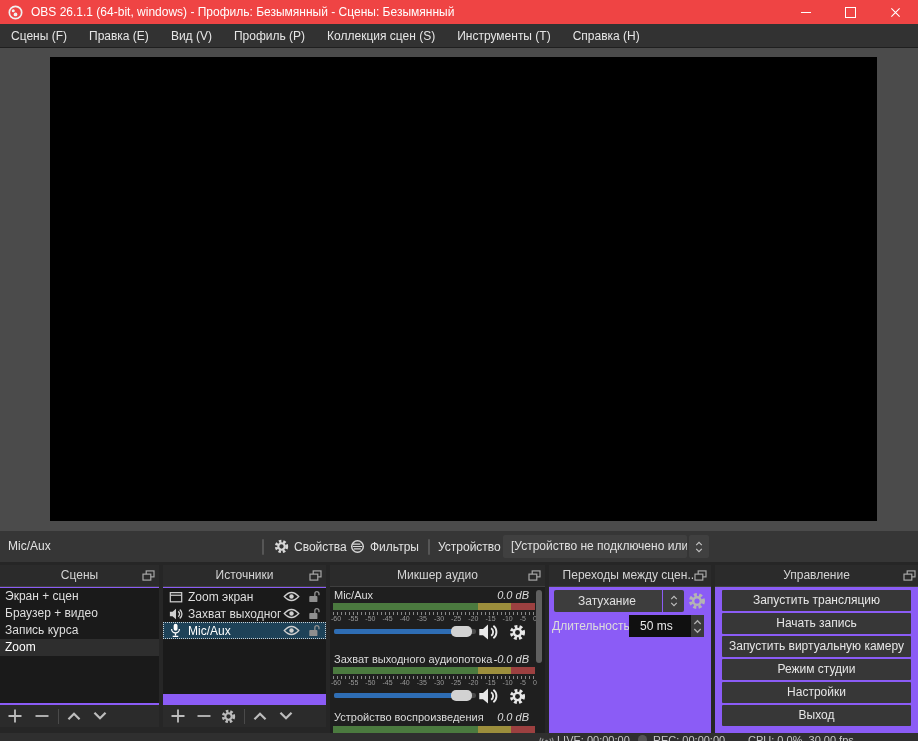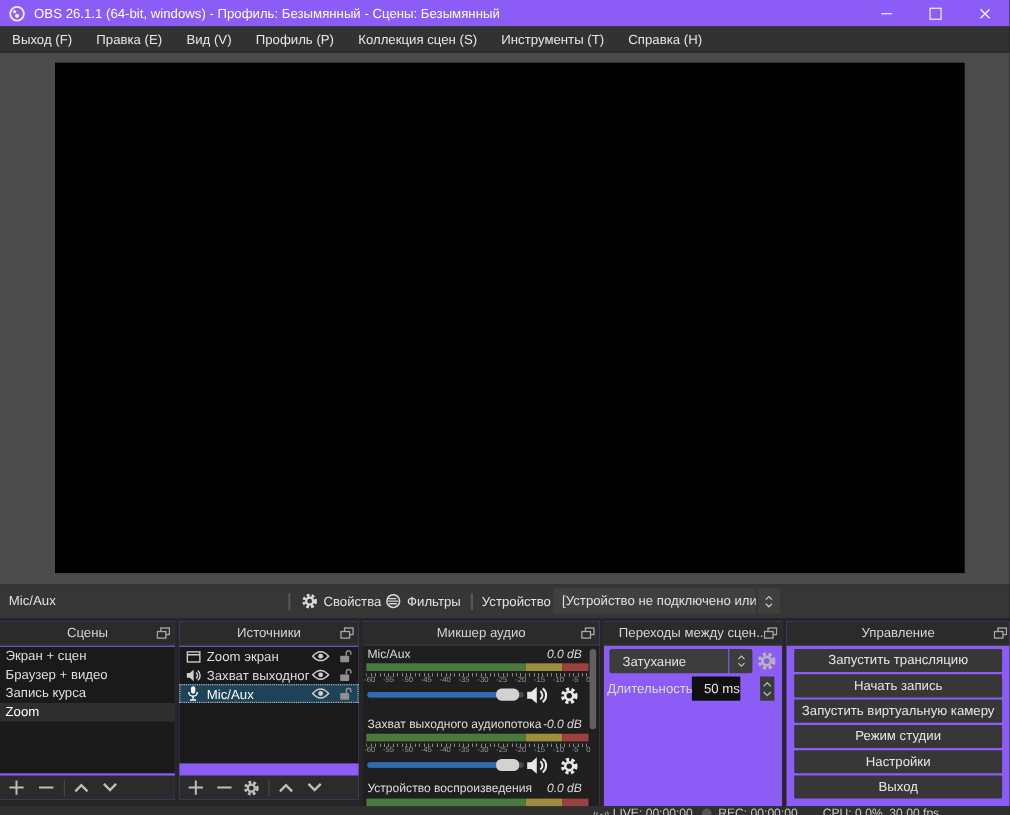--- a/index.html
+++ b/index.html
@@ -3,21 +3,21 @@
 <meta charset="utf-8">
 <style>
   html,body{margin:0;padding:0;background:#111;}
   #app{position:relative;width:918px;height:741px;overflow:hidden;background:#262626;
        font-family:"Liberation Sans","DejaVu Sans",sans-serif;color:#dcdcdc;
        -webkit-font-smoothing:antialiased;}
   .abs{position:absolute;}
   svg.ic{display:block;}
 
   
-  .titlebar{left:0;top:0;width:918px;height:24px;background:#8b5cf6;display:flex;align-items:center;}
+  .titlebar{left:0;top:0;width:918px;height:24px;background:#ef4444;display:flex;align-items:center;}
   .titlebar .logo{margin-left:8px;}
   .titlebar .title{margin-left:8px;font-size:12px;color:#fff;white-space:nowrap;}
   .winbtns{position:absolute;right:0;top:0;height:24px;display:flex;}
   .winbtn{width:45px;height:24px;display:flex;align-items:center;justify-content:center;}
   .glyph-min{width:10px;height:1px;background:#fff;}
   .glyph-max{width:9px;height:9px;border:1px solid #fff;}
 
   
   .menubar{left:0;top:24px;width:918px;height:23px;background:#323232;border-bottom:1px solid #1f1f1f;
            display:flex;align-items:center;}
@@ -71,26 +71,26 @@
              background:repeating-linear-gradient(90deg,#8a8a8a 0 1px,transparent 1px 4px);}
   .ticklabels{position:absolute;left:1px;width:206px;display:flex;justify-content:space-between;
               font-size:7px;color:#999;}
   .vol-track{position:absolute;left:4px;width:142px;height:5px;background:#4a4a4a;border-radius:2px;}
   .vol-fill{position:absolute;left:0;top:0;height:5px;border-radius:2px;}
   .vol-handle{position:absolute;top:-3px;width:21px;height:11px;background:#d2d2d2;border-radius:5px;}
   .mixer-scroll{position:absolute;left:206px;top:25px;width:6px;height:73px;background:#606060;border-radius:3px;}
 
   
   .tr-combo{position:absolute;left:5px;top:25px;width:108px;height:22px;background:#3d3d3d;border-radius:2px 0 0 2px;
-            font-size:12px;color:#e0e0e0;line-height:22px;padding-left:12px;box-sizing:border-box;white-space:nowrap;overflow:hidden;}
+            font-size:12px;color:#e0e0e0;line-height:22px;padding-left:24px;box-sizing:border-box;white-space:nowrap;overflow:hidden;}
   .tr-spin{position:absolute;left:114px;top:25px;width:21px;height:22px;background:#3d3d3d;border-radius:0 2px 2px 0;
            display:flex;flex-direction:column;align-items:center;justify-content:center;gap:2px;color:#c0c0c0;}
   .tr-gear{position:absolute;left:139px;top:27px;color:#b4b4b4;}
   .tr-durlabel{position:absolute;left:3px;top:50px;height:22px;line-height:22px;font-size:12px;color:#dcdcdc;}
-  .tr-spinbox{position:absolute;left:80px;top:50px;width:44px;height:22px;background:#101010;
+  .tr-spinbox{position:absolute;left:80px;top:50px;width:62px;height:22px;background:#101010;
               font-size:12px;color:#e8e8e8;line-height:22px;padding-left:11px;box-sizing:border-box;}
   .tr-arrows{position:absolute;left:142px;top:50px;width:13px;height:22px;background:#3a3a3a;
              display:flex;flex-direction:column;align-items:center;justify-content:center;gap:3px;color:#b0b0b0;}
 
   
   .ctl-btn{position:absolute;left:7px;width:189px;height:21px;background:#373737;border-radius:1px;
            font-size:12px;color:#e6e6e6;text-align:center;line-height:21px;white-space:nowrap;overflow:hidden;}
 
   
   .statusbar{left:0;top:733px;width:918px;height:8px;background:#2f2f2f;overflow:hidden;}
@@ -180,21 +180,21 @@
         </div>
       <div class="winbtn">
           <svg class="ic" width="11" height="11" style="color:#fff">
             <use href="#sym-x"></use>
           </svg>
         </div>
     </div>
   </div>
 
   <div class="abs menubar">
-    <span class="menu-item">Выход (F)</span>
+    <span class="menu-item">Сцены (F)</span>
     <span class="menu-item">Правка (E)</span>
     <span class="menu-item">Вид (V)</span>
     <span class="menu-item">Профиль (P)</span>
     <span class="menu-item">Коллекция сцен (S)</span>
     <span class="menu-item">Инструменты (T)</span>
     <span class="menu-item">Справка (H)</span>
   </div>
 
   <div class="abs workspace">
     <div class="abs preview"></div>

